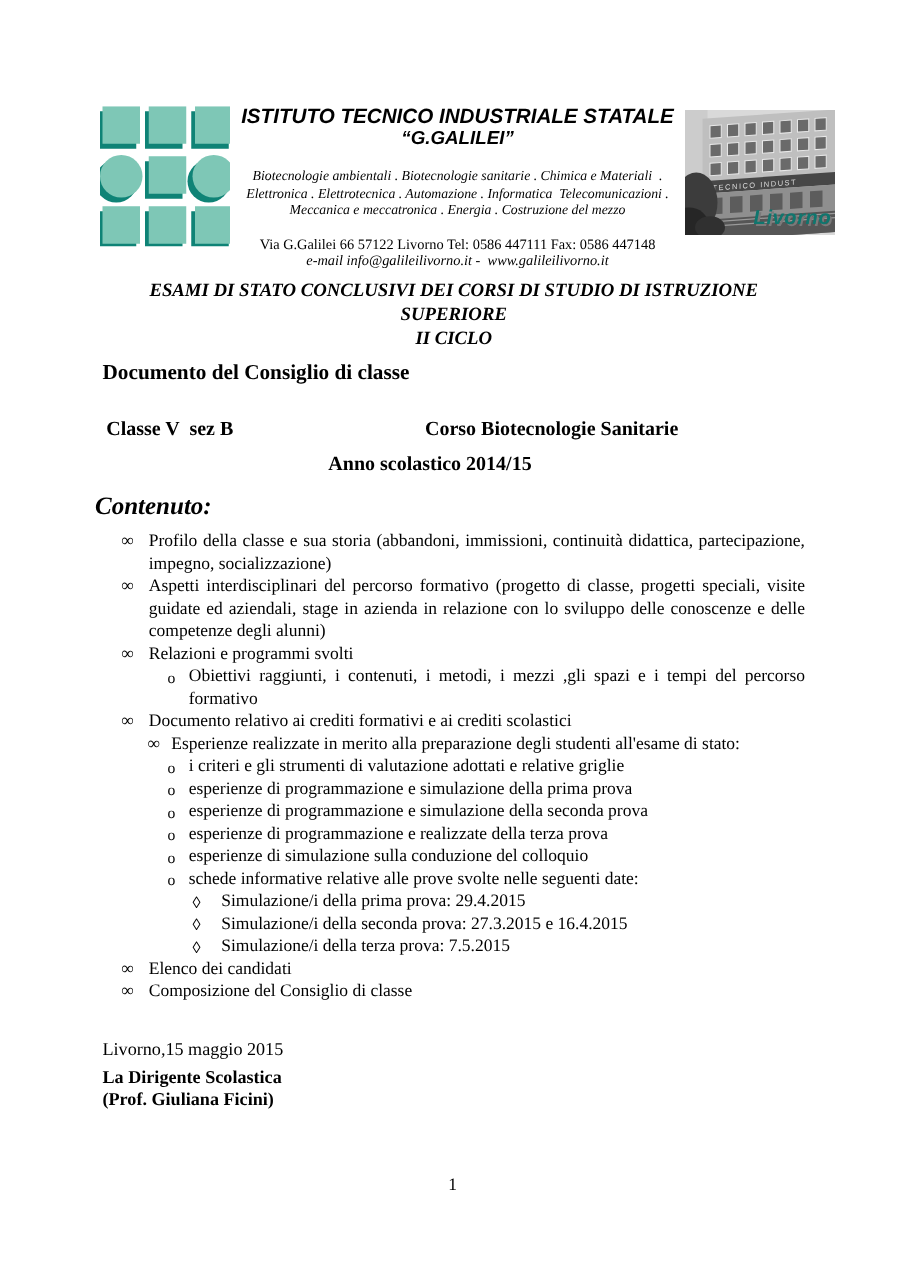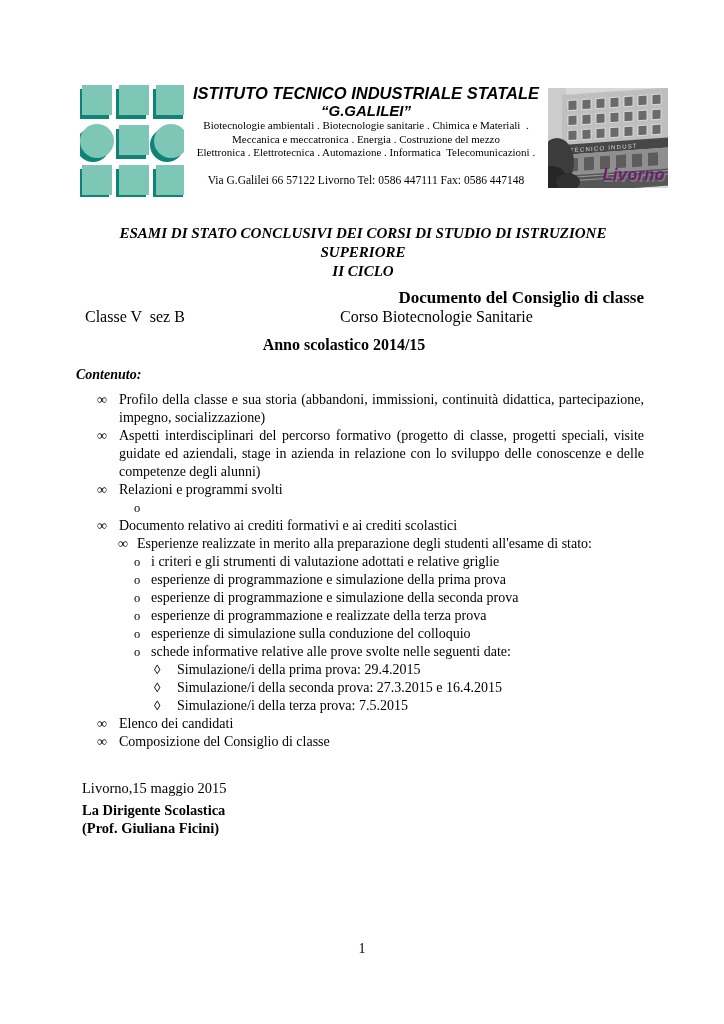--- a/index.html
+++ b/index.html
@@ -23,50 +23,50 @@
   .logo{position:absolute;left:80px;top:85px;width:104px;height:112px;}
   .head-center{position:absolute;left:186px;top:84px;width:360px;text-align:center;}
   .school-name1{
     font-family:"Liberation Sans","DejaVu Sans",sans-serif;
     font-weight:bold;font-style:italic;font-size:16.5px;line-height:18px;
   }
   .school-name2{
     font-family:"Liberation Sans","DejaVu Sans",sans-serif;
     font-weight:bold;font-style:italic;font-size:15px;line-height:17px;
   }
-  .programs{margin-top:0;font-size:11px;line-height:13.5px;}
+  .programs{margin-top:16px;font-style:italic;font-size:11px;line-height:13.5px;}
   .programs div{white-space:pre;}
   .addr{margin-top:14px;font-size:11.5px;line-height:13px;}
   .email{font-style:italic;font-size:11.5px;line-height:13px;white-space:pre;}
   .photo{
     position:absolute;left:548px;top:88px;width:120px;height:100px;
     background:#d9d9d9;overflow:hidden;
   }
   .photo-caption{
     position:absolute;right:3px;bottom:4px;
     font-family:"Liberation Sans","DejaVu Sans",sans-serif;
-    font-weight:bold;font-style:italic;font-size:16px;color:#701a75;
+    font-weight:bold;font-style:italic;font-size:16px;color:#0f766e;
     text-shadow:1.5px 1.5px 0 #7a7a7a;
     letter-spacing:.5px;
   }
 
   
   .main{position:absolute;left:82px;top:224px;width:562px;}
   .exam-title{
     text-align:center;font-weight:bold;font-style:italic;
     font-size:15px;line-height:19px;
   }
   .doc-title{
-    margin-top:7px;text-align:right;font-weight:bold;font-size:17px;line-height:20px;
-  }
-  .class-row{position:relative;height:20px;font-weight:normal;font-size:16px;}
+    margin-top:7px;text-align:left;font-weight:bold;font-size:17px;line-height:20px;
+  }
+  .class-row{position:relative;margin-top:27px;height:20px;font-weight:bold;font-size:16px;}
   .class-label{position:absolute;left:3px;top:0;white-space:pre;}
   .course-label{position:absolute;left:258px;top:0;}
   .school-year{margin-top:8px;text-align:center;padding-right:38px;font-weight:bold;font-size:16px;}
-  .contenuto{margin-top:13px;margin-left:-6px;font-weight:bold;font-style:italic;font-size:14px;}
+  .contenuto{margin-top:13px;margin-left:-6px;font-weight:bold;font-style:italic;font-size:20px;}
 
   .list{margin-top:8px;font-size:14px;}
   .li{display:flex;line-height:18px;}
   .li .marker{flex:0 0 auto;text-align:left;}
   .li .txt{flex:1 1 auto;}
   .just{text-align:justify;text-justify:inter-word;}
 
   .lvl1{padding-left:15px;}   .lvl1 .marker{width:22px;font-size:14px;}
   .lvl2i{padding-left:36px;}  .lvl2i .marker{width:19px;font-size:14px;}
   .lvl2o{padding-left:52px;}  .lvl2o .marker{width:17px;font-size:12.5px;}
@@ -112,24 +112,25 @@
           <rect x="39" y="80" width="30" height="30"></rect>
           <rect x="76" y="80" width="30" height="30"></rect>
       </g>
     </svg>
 
     <div class="head-center">
       <div class="school-name1">ISTITUTO TECNICO INDUSTRIALE STATALE</div>
       <div class="school-name2">“G.GALILEI”</div>
       <div class="programs">
         <div>Biotecnologie ambientali . Biotecnologie sanitarie . Chimica e Materiali  .</div>
+        <div>Elettronica . Elettrotecnica . Automazione . Informatica  Telecomunicazioni .</div>
         <div>Meccanica e meccatronica . Energia . Costruzione del mezzo</div>
-        <div>Elettronica . Elettrotecnica . Automazione . Informatica  Telecomunicazioni .</div>
       </div>
       <div class="addr">Via G.Galilei 66 57122 Livorno Tel: 0586 447111 Fax: 0586 447148</div>
+      <div class="email">e-mail info@galileilivorno.it -  www.galileilivorno.it</div>
     </div>
 
     <div class="photo">
       <svg width="120" height="100" viewBox="0 0 120 100" xmlns="http://www.w3.org/2000/svg">
         <rect x="0" y="0" width="120" height="100" fill="#d9d9d9"></rect>
         <rect x="0" y="0" width="18" height="100" fill="#cccccc"></rect>
         <g transform="skewY(-4) translate(0,6)">
           <rect x="14" y="2" width="106" height="98" fill="#bfbfbf"></rect>
 
           <g fill="#6a6a6a" stroke="#e8e8e8" stroke-width="0.8">
@@ -207,20 +208,21 @@
       <div class="li lvl1">
           <span class="marker">∞</span>
           <div class="txt just">Aspetti interdisciplinari del percorso formativo (progetto di classe, progetti speciali, visite guidate ed aziendali, stage in azienda in relazione con lo sviluppo delle conoscenze e delle competenze degli alunni)</div>
         </div>
       <div class="li lvl1">
           <span class="marker">∞</span>
           <div class="txt">Relazioni e programmi svolti</div>
         </div>
       <div class="li lvl2o">
           <span class="marker">o</span>
+          <div class="txt just">Obiettivi raggiunti, i contenuti, i metodi, i mezzi ,gli spazi e i tempi del percorso formativo</div>
         </div>
       <div class="li lvl1">
           <span class="marker">∞</span>
           <div class="txt">Documento relativo ai crediti formativi e ai crediti scolastici</div>
         </div>
       <div class="li lvl2i">
           <span class="marker">∞</span>
           <div class="txt">Esperienze realizzate in merito alla preparazione degli studenti all'esame di stato:</div>
         </div>
       <div class="li lvl2o">

